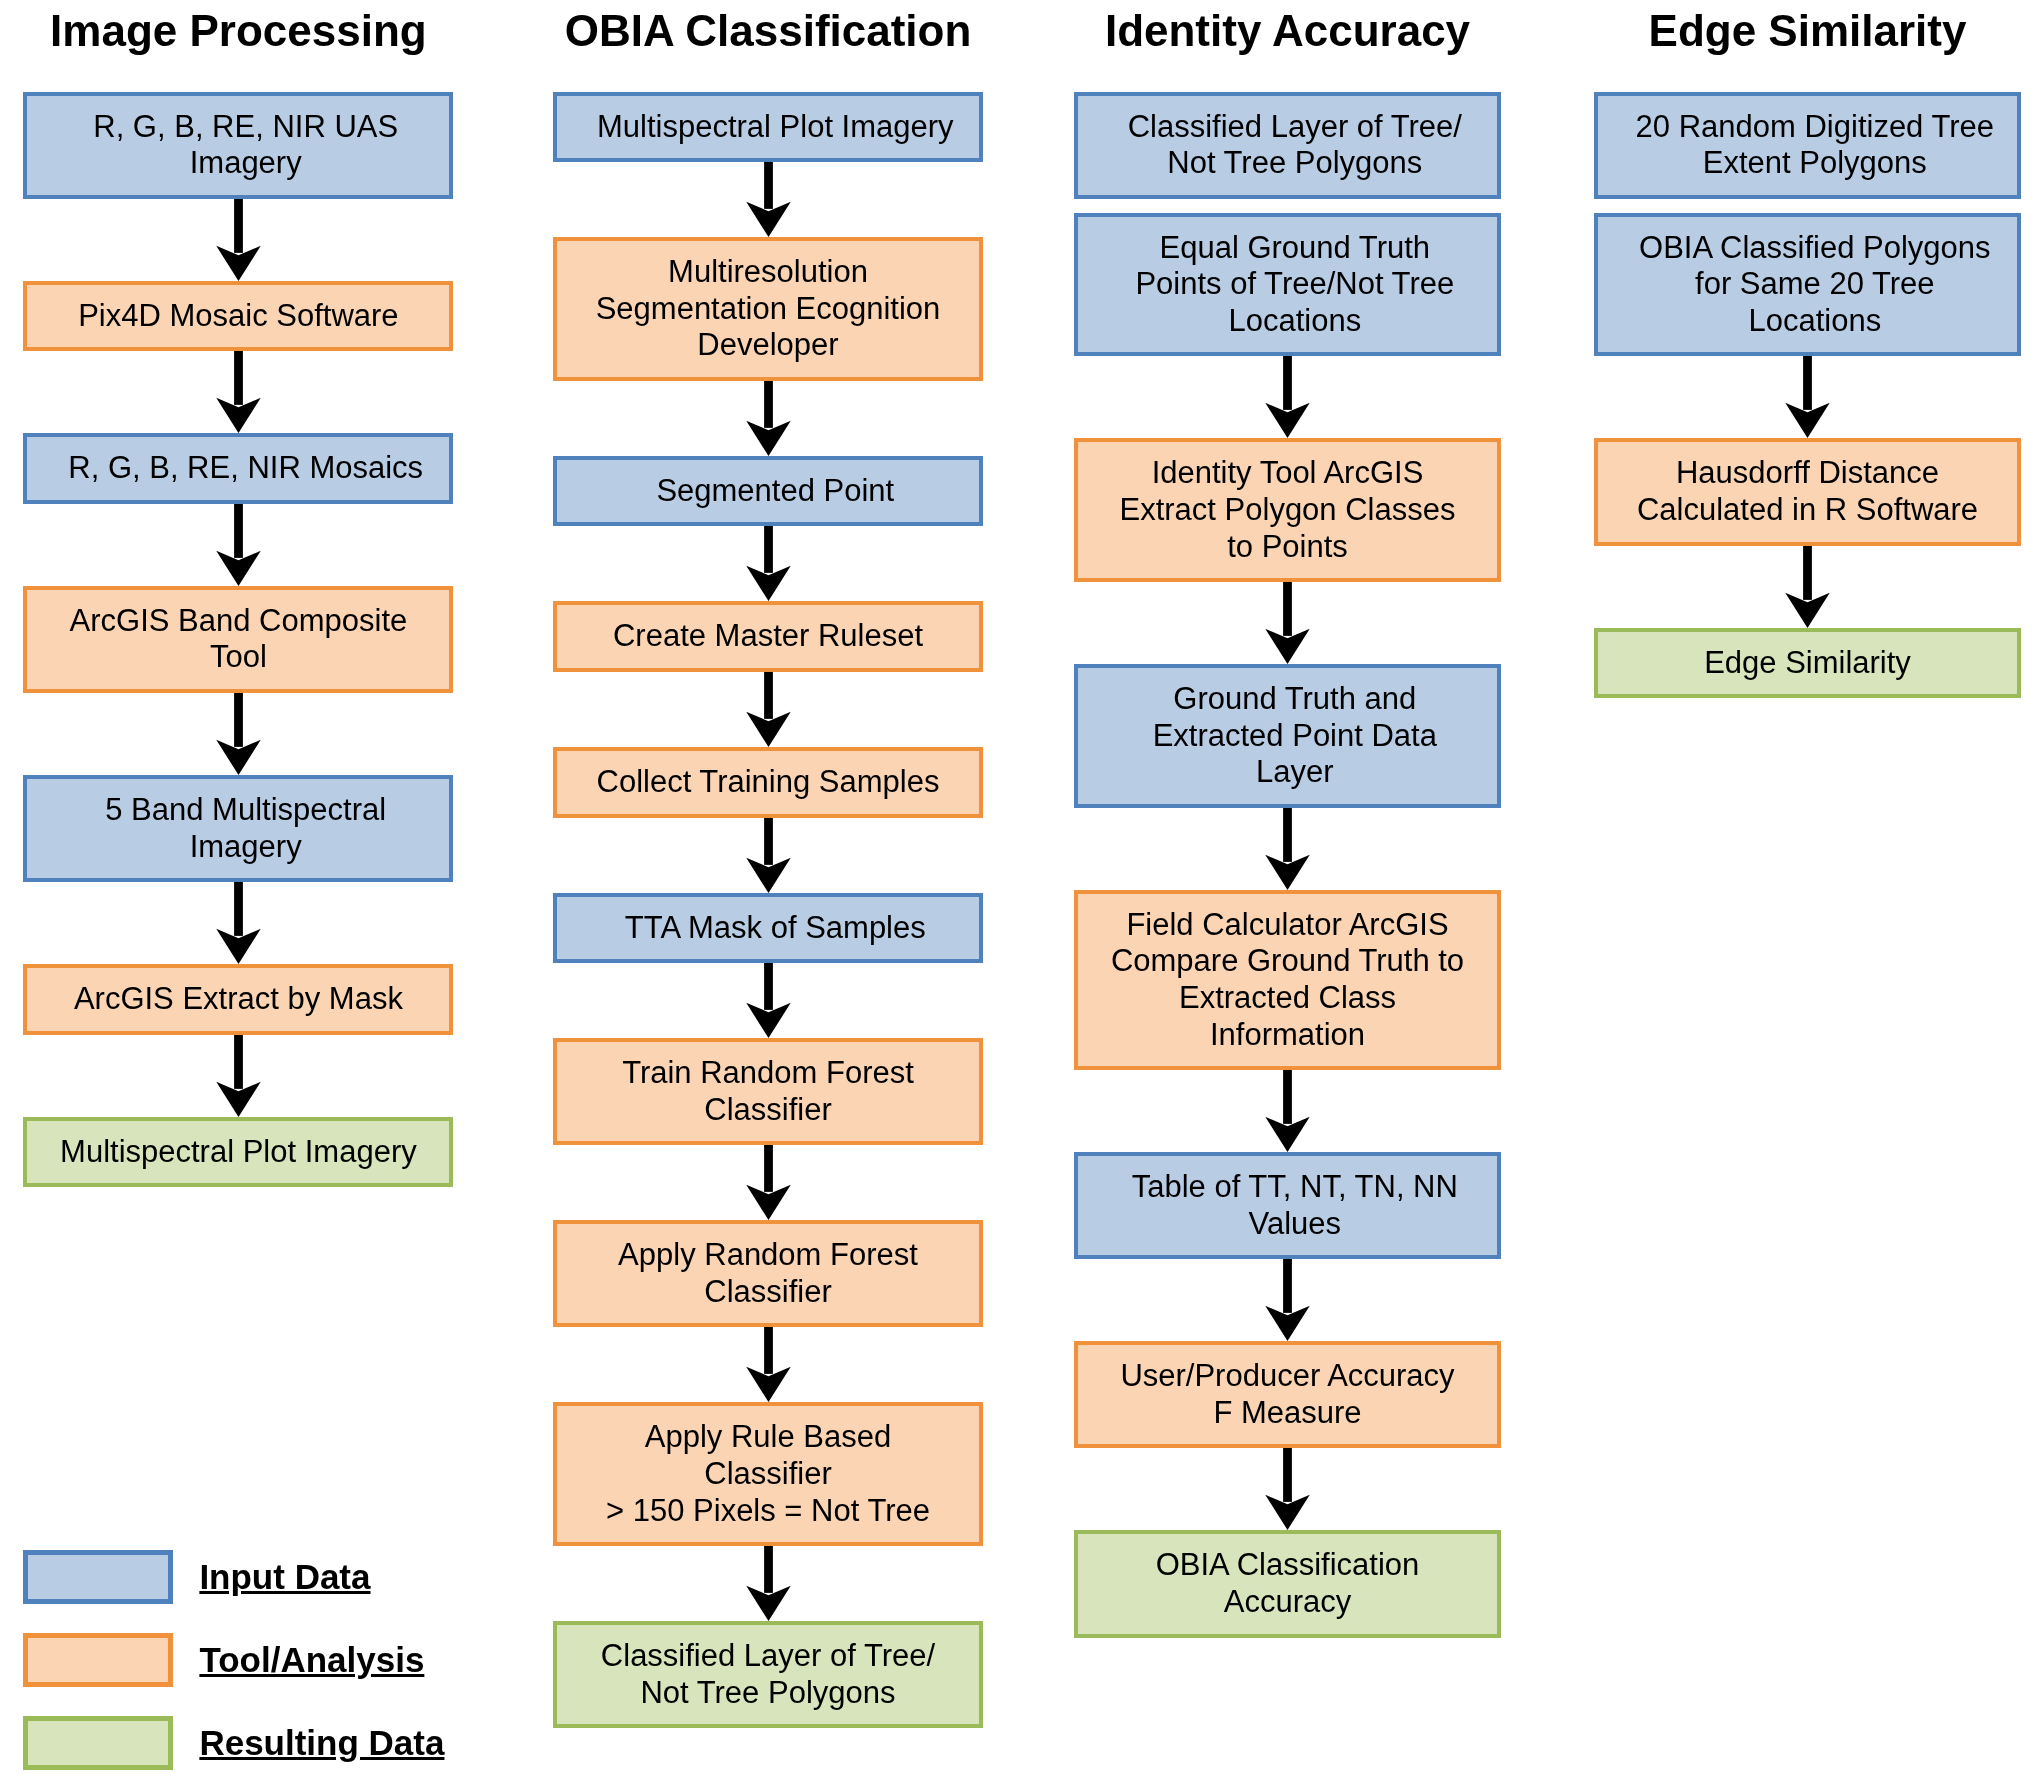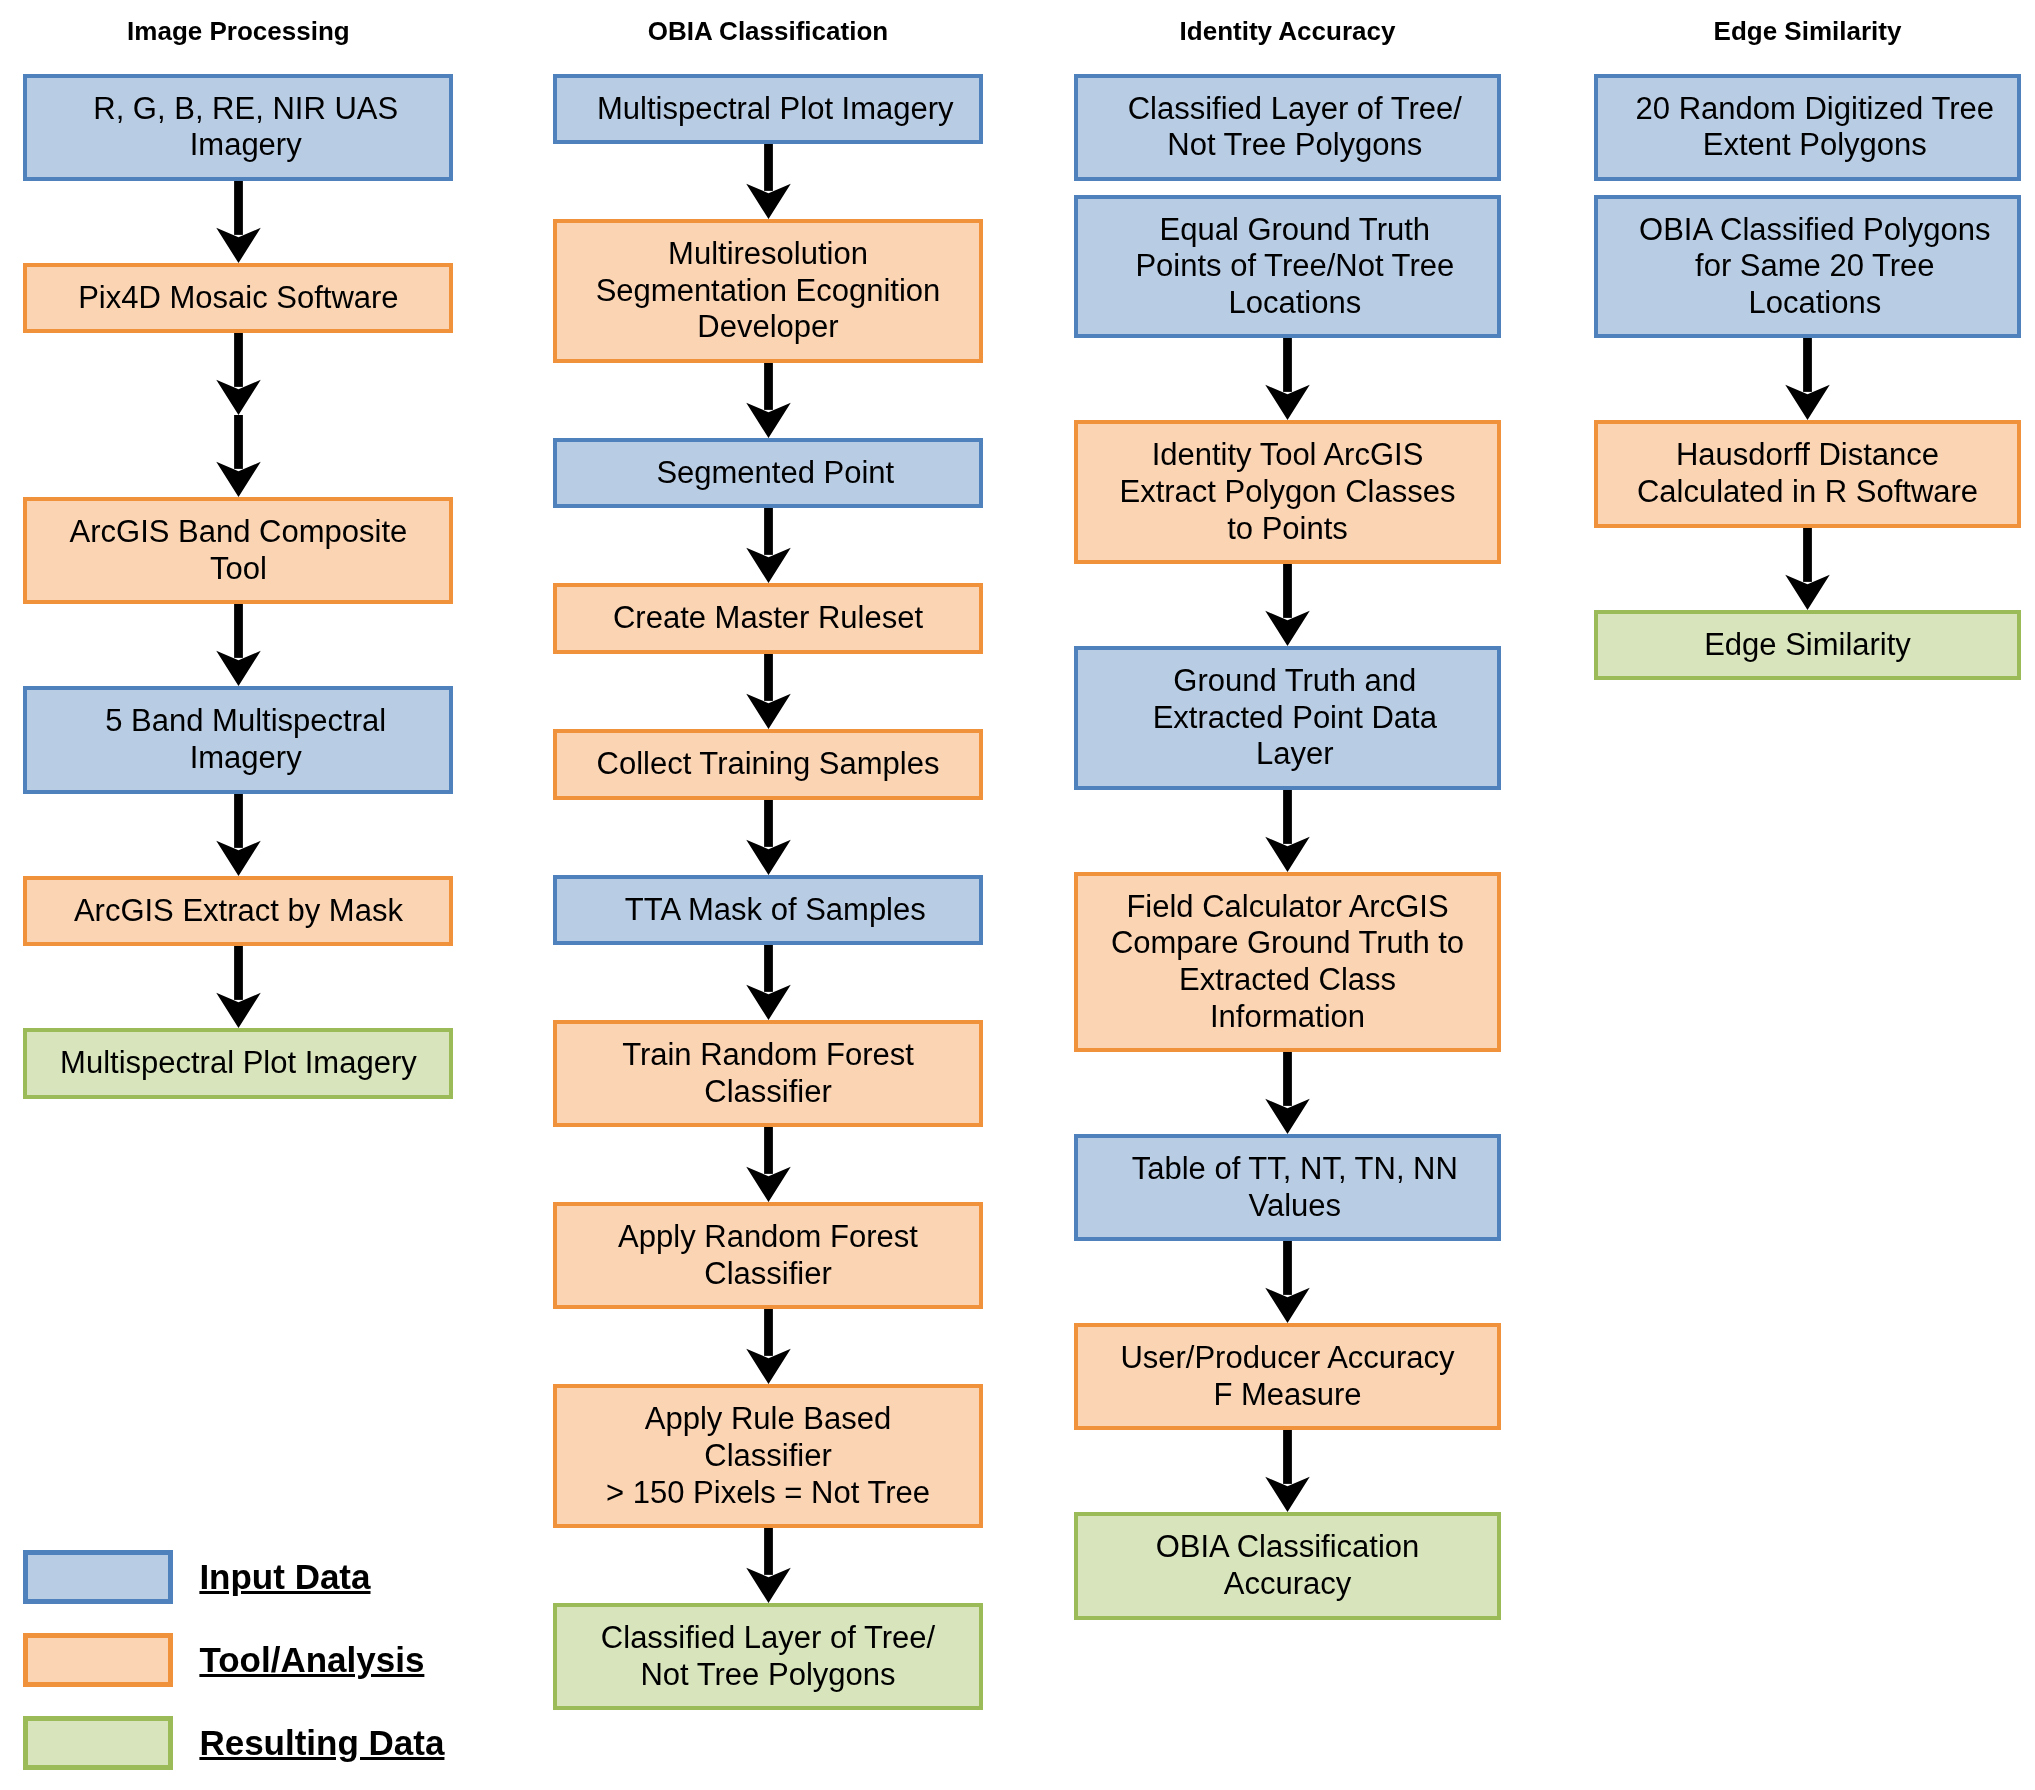--- a/index.html
+++ b/index.html
@@ -13,25 +13,25 @@
     overflow: hidden;
   }
   .column {
     position: absolute;
     top: 3.5px;
     display: flex;
     flex-direction: column;
     align-items: center;
   }
   .col-title {
-    font-size: 26px;
+    font-size: 44px;
     font-weight: 700;
     line-height: 54px;
     height: 54px;
-    margin-bottom: 16px;
+    margin-bottom: 34px;
     text-align: right;
     white-space: nowrap;
   }
   .box {
     box-sizing: border-box;
     width: 100%;
     border: 4.7px solid #000;
     padding: 13px 9.4px;
     display: flex;
     align-items: center;
@@ -91,20 +91,21 @@
             <polygon points="7,80 45,140 83,80 45,96" fill="var(--arrow,#000)"></polygon>
           </svg>
         </div>
         <div class="box tool">Pix4D Mosaic Software</div>
         <div class="arrow">
           <svg width="53" height="82" viewBox="0 0 90 140">
             <rect x="37.5" y="0" width="15" height="92" fill="var(--arrow,#000)"></rect>
             <polygon points="7,80 45,140 83,80 45,96" fill="var(--arrow,#000)"></polygon>
           </svg>
         </div>
+        <div class="box input">R, G, B, RE, NIR Mosaics</div>
         <div class="arrow">
           <svg width="53" height="82" viewBox="0 0 90 140">
             <rect x="37.5" y="0" width="15" height="92" fill="var(--arrow,#000)"></rect>
             <polygon points="7,80 45,140 83,80 45,96" fill="var(--arrow,#000)"></polygon>
           </svg>
         </div>
         <div class="box tool">ArcGIS Band Composite
 Tool</div>
         <div class="arrow">
           <svg width="53" height="82" viewBox="0 0 90 140">

